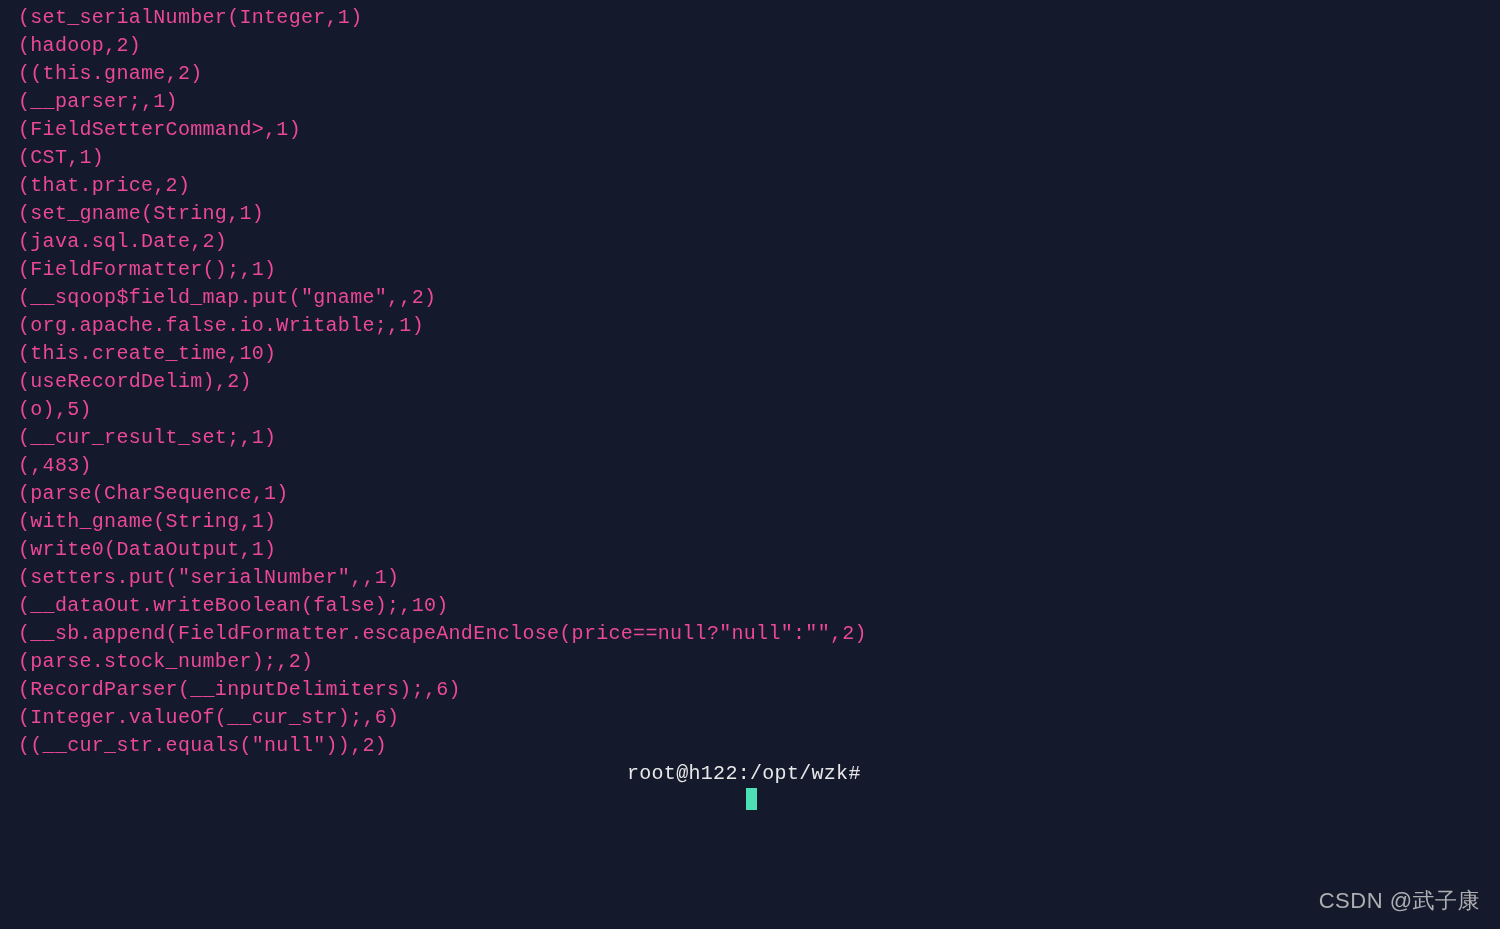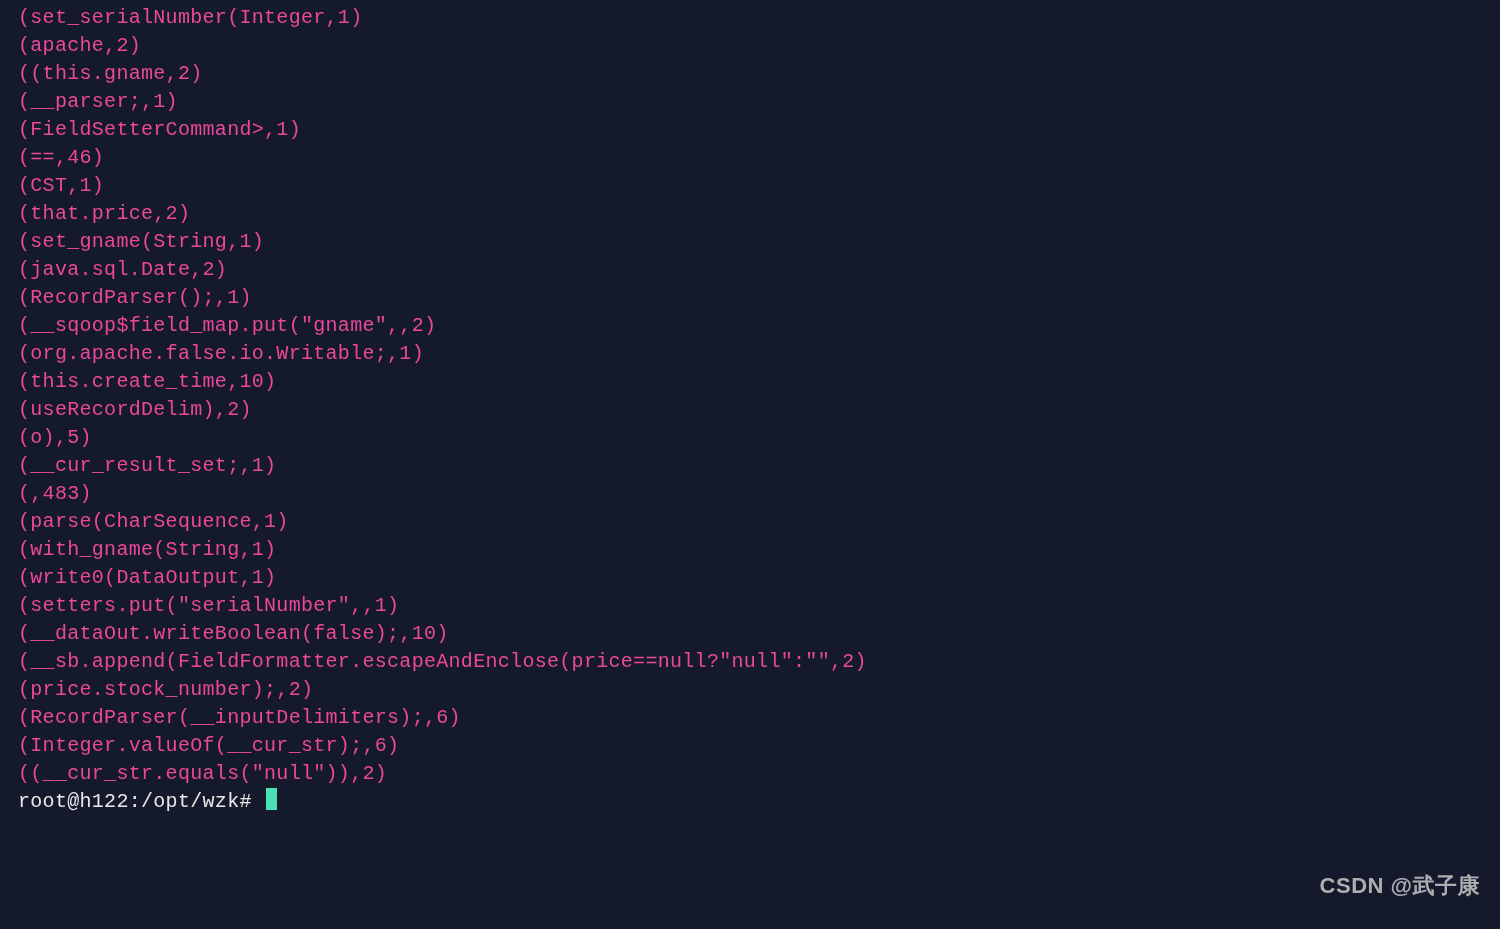--- a/index.html
+++ b/index.html
@@ -22,71 +22,70 @@
     .terminal-line {
       white-space: pre;
       color: #ec4899;
       letter-spacing: 0.3px;
     }
     .prompt-line {
       white-space: pre;
       color: #e8e8e8;
       letter-spacing: 0.3px;
       display: flex;
-      align-items: flex-start;
+      align-items: center;
+      flex-direction: column;
     }
     .cursor {
       display: inline-block;
       width: 11px;
       height: 22px;
       background-color: #4de0b4;
       margin-left: 2px;
       vertical-align: middle;
     }
     .watermark {
       position: absolute;
-      bottom: 27px;
+      bottom: 12px;
       right: 20px;
       color: #c8c8c8;
       font-family: Arial, "Microsoft YaHei", sans-serif;
       font-size: 22px;
       opacity: 0.85;
       letter-spacing: 0.5px;
-      font-weight: bold;
     }
   </style>
 </head>
 <body>
 
 <div id="terminal-output">
     <div class="terminal-line">(set_serialNumber(Integer,1)</div>
-    <div class="terminal-line">(apache,2)</div>
+    <div class="terminal-line">(hadoop,2)</div>
     <div class="terminal-line">((this.gname,2)</div>
     <div class="terminal-line">(__parser;,1)</div>
     <div class="terminal-line">(FieldSetterCommand&gt;,1)</div>
-    <div class="terminal-line">(==,46)</div>
     <div class="terminal-line">(CST,1)</div>
     <div class="terminal-line">(that.price,2)</div>
     <div class="terminal-line">(set_gname(String,1)</div>
     <div class="terminal-line">(java.sql.Date,2)</div>
-    <div class="terminal-line">(RecordParser();,1)</div>
+    <div class="terminal-line">(FieldFormatter();,1)</div>
     <div class="terminal-line">(__sqoop$field_map.put("gname",,2)</div>
     <div class="terminal-line">(org.apache.false.io.Writable;,1)</div>
     <div class="terminal-line">(this.create_time,10)</div>
     <div class="terminal-line">(useRecordDelim),2)</div>
     <div class="terminal-line">(o),5)</div>
     <div class="terminal-line">(__cur_result_set;,1)</div>
     <div class="terminal-line">(,483)</div>
     <div class="terminal-line">(parse(CharSequence,1)</div>
     <div class="terminal-line">(with_gname(String,1)</div>
     <div class="terminal-line">(write0(DataOutput,1)</div>
     <div class="terminal-line">(setters.put("serialNumber",,1)</div>
     <div class="terminal-line">(__dataOut.writeBoolean(false);,10)</div>
     <div class="terminal-line">(__sb.append(FieldFormatter.escapeAndEnclose(price==null?"null":"",2)</div>
-    <div class="terminal-line">(price.stock_number);,2)</div>
+    <div class="terminal-line">(parse.stock_number);,2)</div>
     <div class="terminal-line">(RecordParser(__inputDelimiters);,6)</div>
     <div class="terminal-line">(Integer.valueOf(__cur_str);,6)</div>
     <div class="terminal-line">((__cur_str.equals("null")),2)</div>
   </div>
 
 <div class="prompt-line">
   <span>root@h122:/opt/wzk# </span><span class="cursor"></span>
 </div>
 
 <div class="watermark">CSDN @武子康</div>

